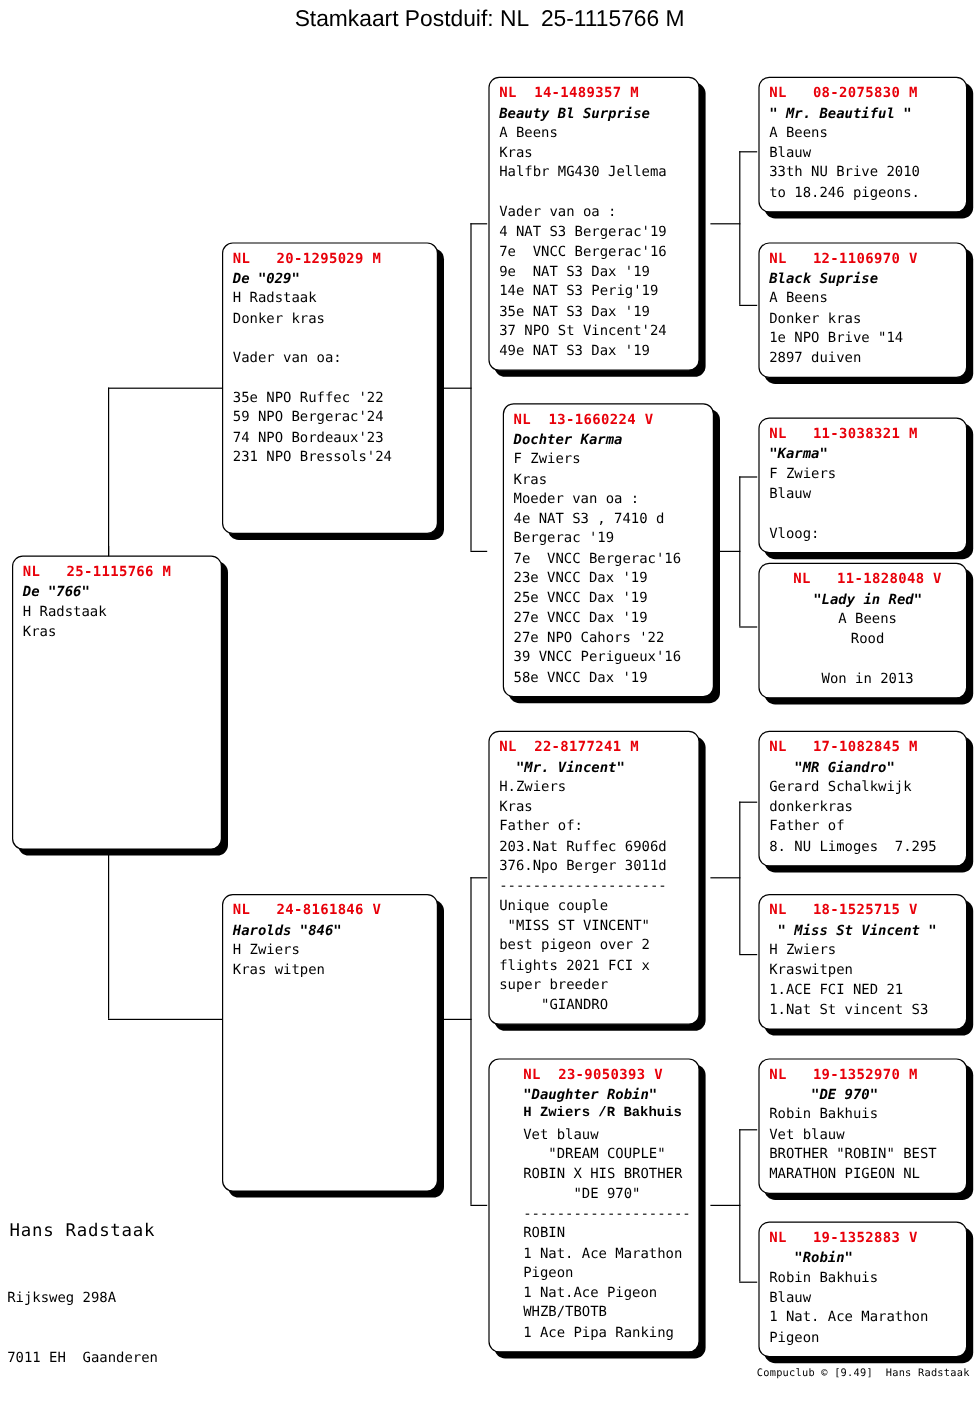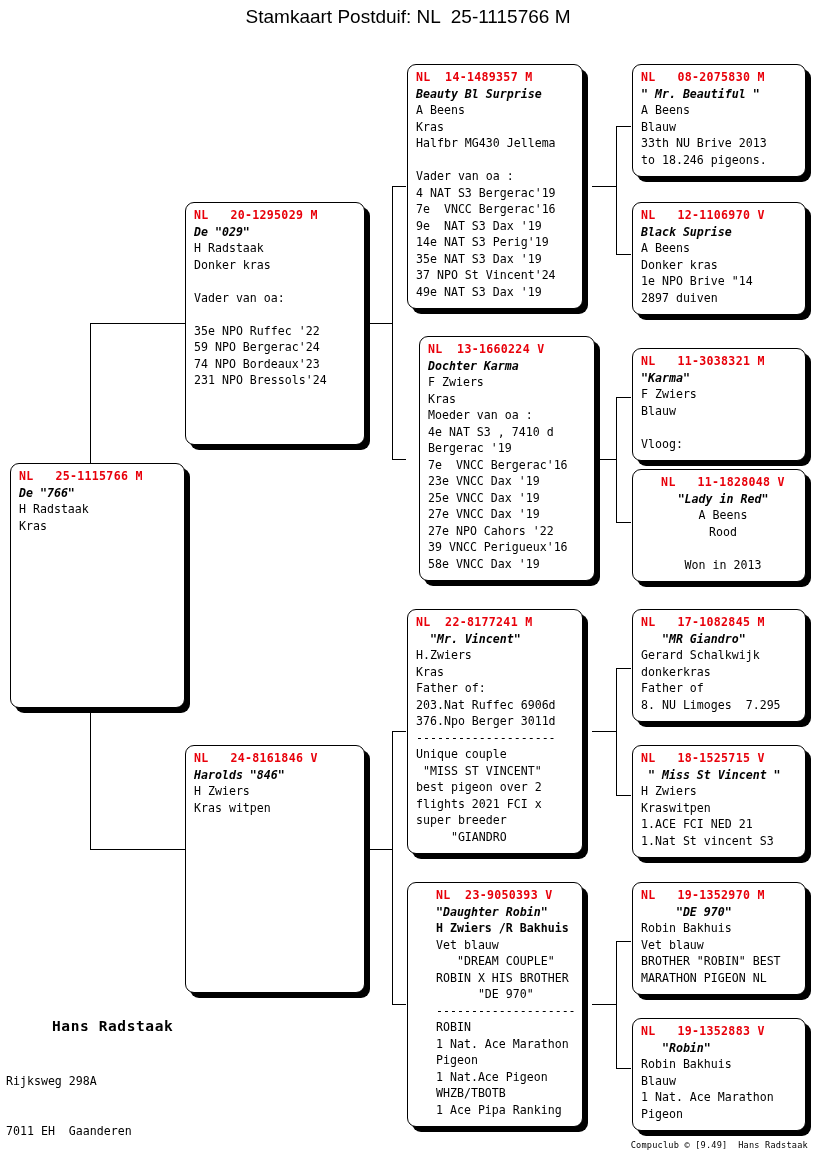--- a/index.html
+++ b/index.html
@@ -66,33 +66,33 @@
     color: #e8000a;
     font-weight: bold;
     letter-spacing: 0.3px;
   }
   .box .line.ital {
     font-style: italic;
     font-weight: bold;
   }
   .box .line.name {
     font-weight: bold;
+    font-family: Liberation Mono, monospace;
   }
 
   
   .breeder-name {
     position: absolute;
     left: 8px;
     top: 1018px;
     font-size: 14.5px;
-    font-weight: bold;
+    font-weight: normal;
     letter-spacing: 0.6px;
     color: #000;
     white-space: pre;
-    margin-left: 44px;
   }
   .breeder-lines {
     position: absolute;
     left: 6px;
     top: 1040px;
     font-size: 11.6px;
     line-height: 16.5px;
     color: #000;
     white-space: pre;
   }
@@ -245,21 +245,21 @@
     <span class="line">1 Nat.Ace Pigeon</span>
     <span class="line">WHZB/TBOTB</span>
     <span class="line">1 Ace Pipa Ranking</span>
   </div>
 
   <div class="box" style="left:632px; top:64px; width:174px; height:113px;">
     <span class="line ring">NL   08-2075830 M</span>
     <span class="line ital">" Mr. Beautiful "</span>
     <span class="line">A Beens</span>
     <span class="line">Blauw</span>
-    <span class="line">33th NU Brive 2013</span>
+    <span class="line">33th NU Brive 2010</span>
     <span class="line">to 18.246 pigeons.</span>
   </div>
 
   <div class="box" style="left:632px; top:202px; width:174px; height:113px;">
     <span class="line ring">NL   12-1106970 V</span>
     <span class="line ital">Black Suprise</span>
     <span class="line">A Beens</span>
     <span class="line">Donker kras</span>
     <span class="line">1e NPO Brive "14</span>
     <span class="line">2897 duiven</span>

